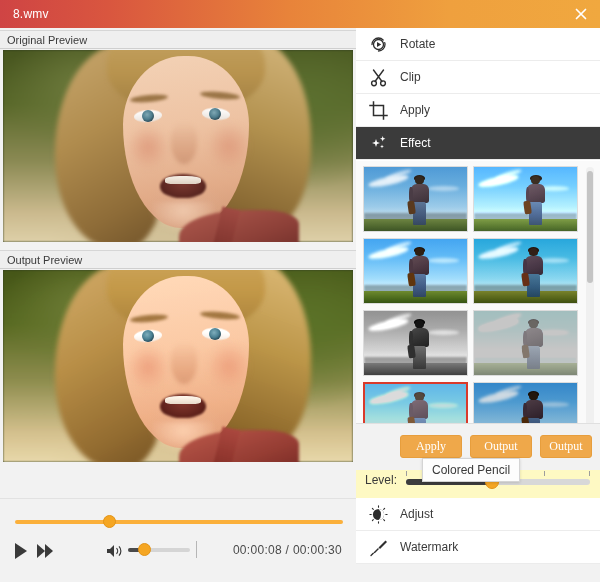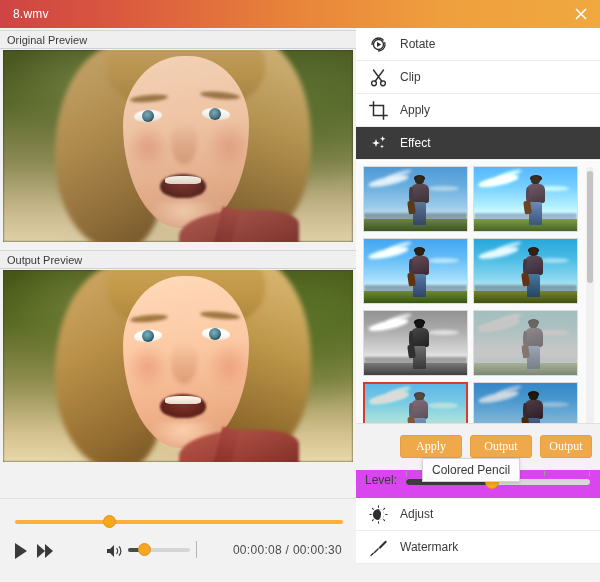--- a/index.html
+++ b/index.html
@@ -278,21 +278,21 @@
   .tooltip{
     position:absolute;left:66px;top:297px;
     background:#fdfdfd;border:1px solid #d4d4d4;
     padding:4px 9px;font-size:12px;color:#3a3a3a;
     box-shadow:0 1px 3px rgba(0,0,0,.14);
     white-space:nowrap;z-index:30;
   }
 
   .level-row{
     position:absolute;left:0;top:434px;width:244px;height:36px;
-    background:#d946ef;border-bottom:1px solid #3b82f6;
+    background:#fef9c3;border-bottom:1px solid #3b82f6;
   }
   .level-label{
     position:absolute;left:9px;top:11px;font-size:12px;color:#3a3a3a;
   }
   .level-slider{
     position:absolute;left:50px;top:9px;width:184px;height:18px;cursor:pointer;
   }
   .lv-ticks{position:absolute;left:0;top:0;width:184px;height:6px;}
   .lv-tick{position:absolute;top:0;width:1px;height:5px;background:#9d9d9d;}
   .lv-track{position:absolute;left:0;top:8px;width:184px;height:6px;background:#d8d8d8;border-radius:3px;}

